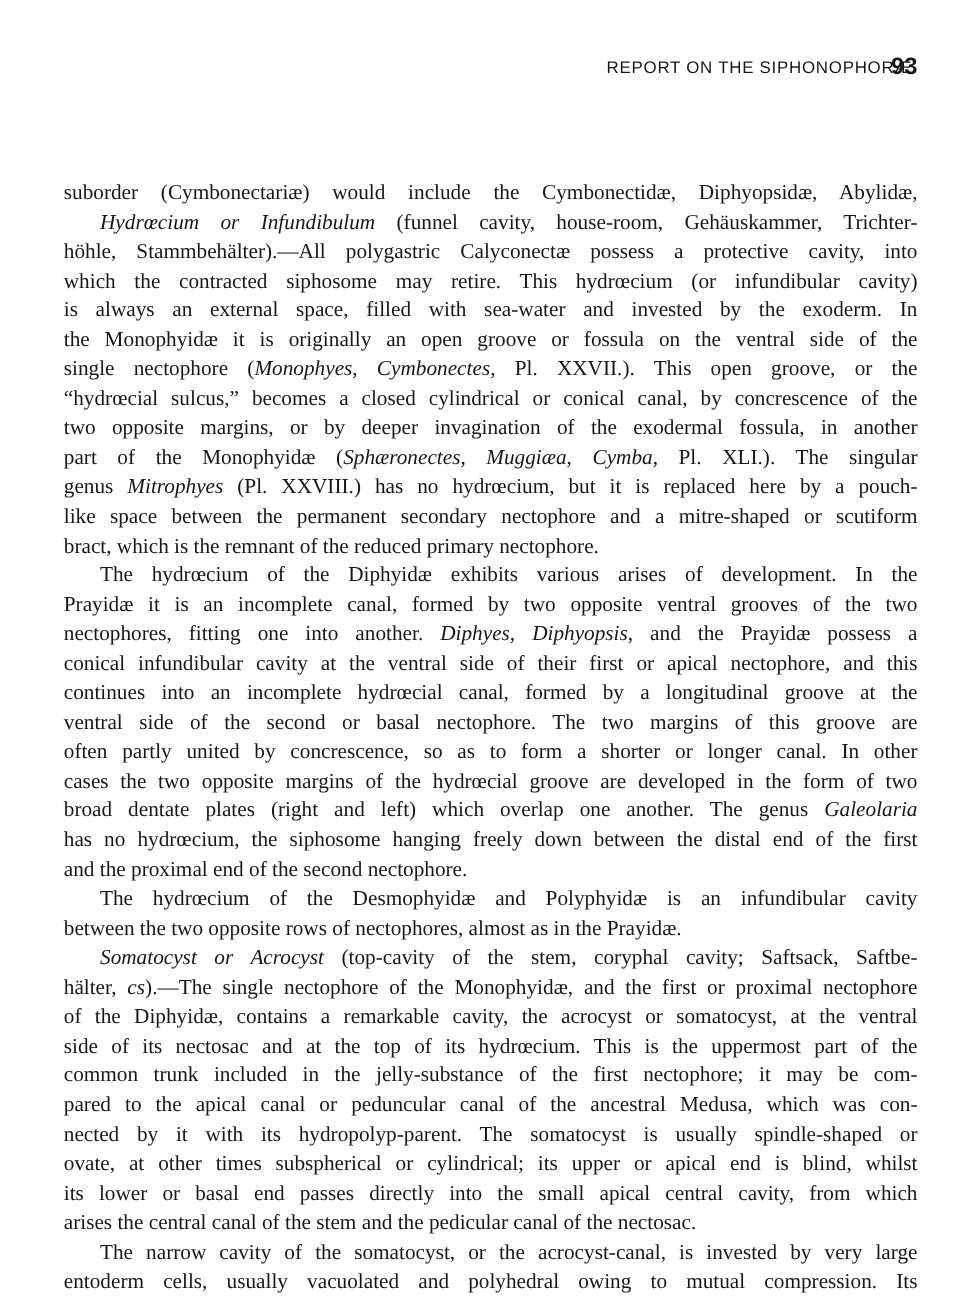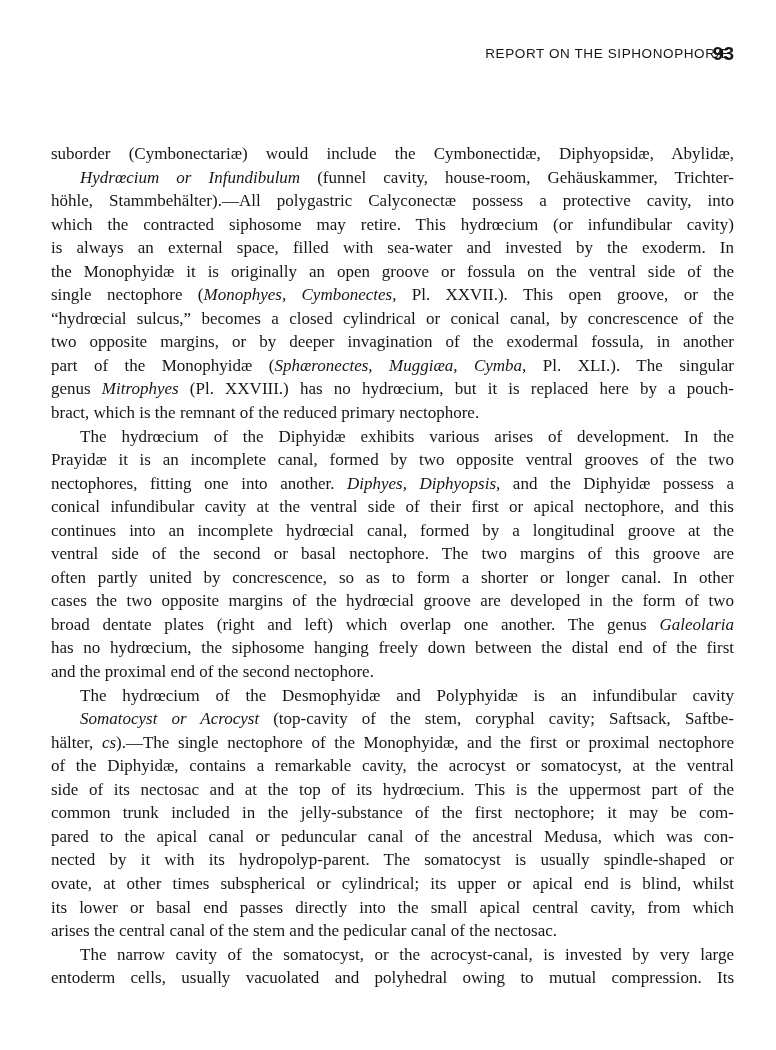--- a/index.html
+++ b/index.html
@@ -48,33 +48,35 @@
       <div class="line indent"><span class="it">Hydrœcium or Infundibulum</span><span> (funnel cavity, house-room, Gehäuskammer, Trichter-</span></div>
       <div class="line"><span>höhle, Stammbehälter).—All polygastric Calyconectæ possess a protective cavity, into</span></div>
       <div class="line"><span>which the contracted siphosome may retire.  This hydrœcium (or infundibular cavity)</span></div>
       <div class="line"><span>is always an external space, filled with sea-water and invested by the exoderm.  In</span></div>
       <div class="line"><span>the Monophyidæ it is originally an open groove or fossula on the ventral side of the</span></div>
       <div class="line"><span>single nectophore (</span><span class="it">Monophyes, Cymbonectes,</span><span> Pl. XXVII.).  This open groove, or the</span></div>
       <div class="line"><span>“hydrœcial sulcus,” becomes a closed cylindrical or conical canal, by concrescence of the</span></div>
       <div class="line"><span>two opposite margins, or by deeper invagination of the exodermal fossula, in another</span></div>
       <div class="line"><span>part of the Monophyidæ (</span><span class="it">Sphæronectes, Muggiæa, Cymba,</span><span> Pl. XLI.).  The singular</span></div>
       <div class="line"><span>genus </span><span class="it">Mitrophyes</span><span> (Pl. XXVIII.) has no hydrœcium, but it is replaced here by a pouch-</span></div>
+      <div class="line"><span>like space between the permanent secondary nectophore and a mitre-shaped or scutiform</span></div>
       <div class="line last"><span>bract, which is the remnant of the reduced primary nectophore.</span></div>
       <div class="line indent"><span>The hydrœcium of the Diphyidæ exhibits various arises of development.  In the</span></div>
       <div class="line"><span>Prayidæ it is an incomplete canal, formed by two opposite ventral grooves of the two</span></div>
-      <div class="line"><span>nectophores, fitting one into another.  </span><span class="it">Diphyes, Diphyopsis,</span><span> and the Diphyidæ possess a</span></div>
+      <div class="line"><span>nectophores, fitting one into another.  </span><span class="it">Diphyes, Diphyopsis,</span><span> and the Prayidæ possess a</span></div>
       <div class="line"><span>conical infundibular cavity at the ventral side of their first or apical nectophore, and this</span></div>
       <div class="line"><span>continues into an incomplete hydrœcial canal, formed by a longitudinal groove at the</span></div>
       <div class="line"><span>ventral side of the second or basal nectophore.  The two margins of this groove are</span></div>
       <div class="line"><span>often partly united by concrescence, so as to form a shorter or longer canal.  In other</span></div>
       <div class="line"><span>cases the two opposite margins of the hydrœcial groove are developed in the form of two</span></div>
       <div class="line"><span>broad dentate plates (right and left) which overlap one another.  The genus </span><span class="it">Galeolaria</span></div>
       <div class="line"><span>has no hydrœcium, the siphosome hanging freely down between the distal end of the first</span></div>
       <div class="line last"><span>and the proximal end of the second nectophore.</span></div>
       <div class="line indent"><span>The hydrœcium of the Desmophyidæ and Polyphyidæ is an infundibular cavity</span></div>
+      <div class="line last"><span>between the two opposite rows of nectophores, almost as in the Prayidæ.</span></div>
       <div class="line indent"><span class="it">Somatocyst or Acrocyst</span><span> (top-cavity of the stem, coryphal cavity; Saftsack, Saftbe-</span></div>
       <div class="line"><span>hälter, </span><span class="it">cs</span><span>).—The single nectophore of the Monophyidæ, and the first or proximal nectophore</span></div>
       <div class="line"><span>of the Diphyidæ, contains a remarkable cavity, the acrocyst or somatocyst, at the ventral</span></div>
       <div class="line"><span>side of its nectosac and at the top of its hydrœcium.  This is the uppermost part of the</span></div>
       <div class="line"><span>common trunk included in the jelly-substance of the first nectophore; it may be com-</span></div>
       <div class="line"><span>pared to the apical canal or peduncular canal of the ancestral Medusa, which was con-</span></div>
       <div class="line"><span>nected by it with its hydropolyp-parent.  The somatocyst is usually spindle-shaped or</span></div>
       <div class="line"><span>ovate, at other times subspherical or cylindrical; its upper or apical end is blind, whilst</span></div>
       <div class="line"><span>its lower or basal end passes directly into the small apical central cavity, from which</span></div>
       <div class="line last"><span>arises the central canal of the stem and the pedicular canal of the nectosac.</span></div>

